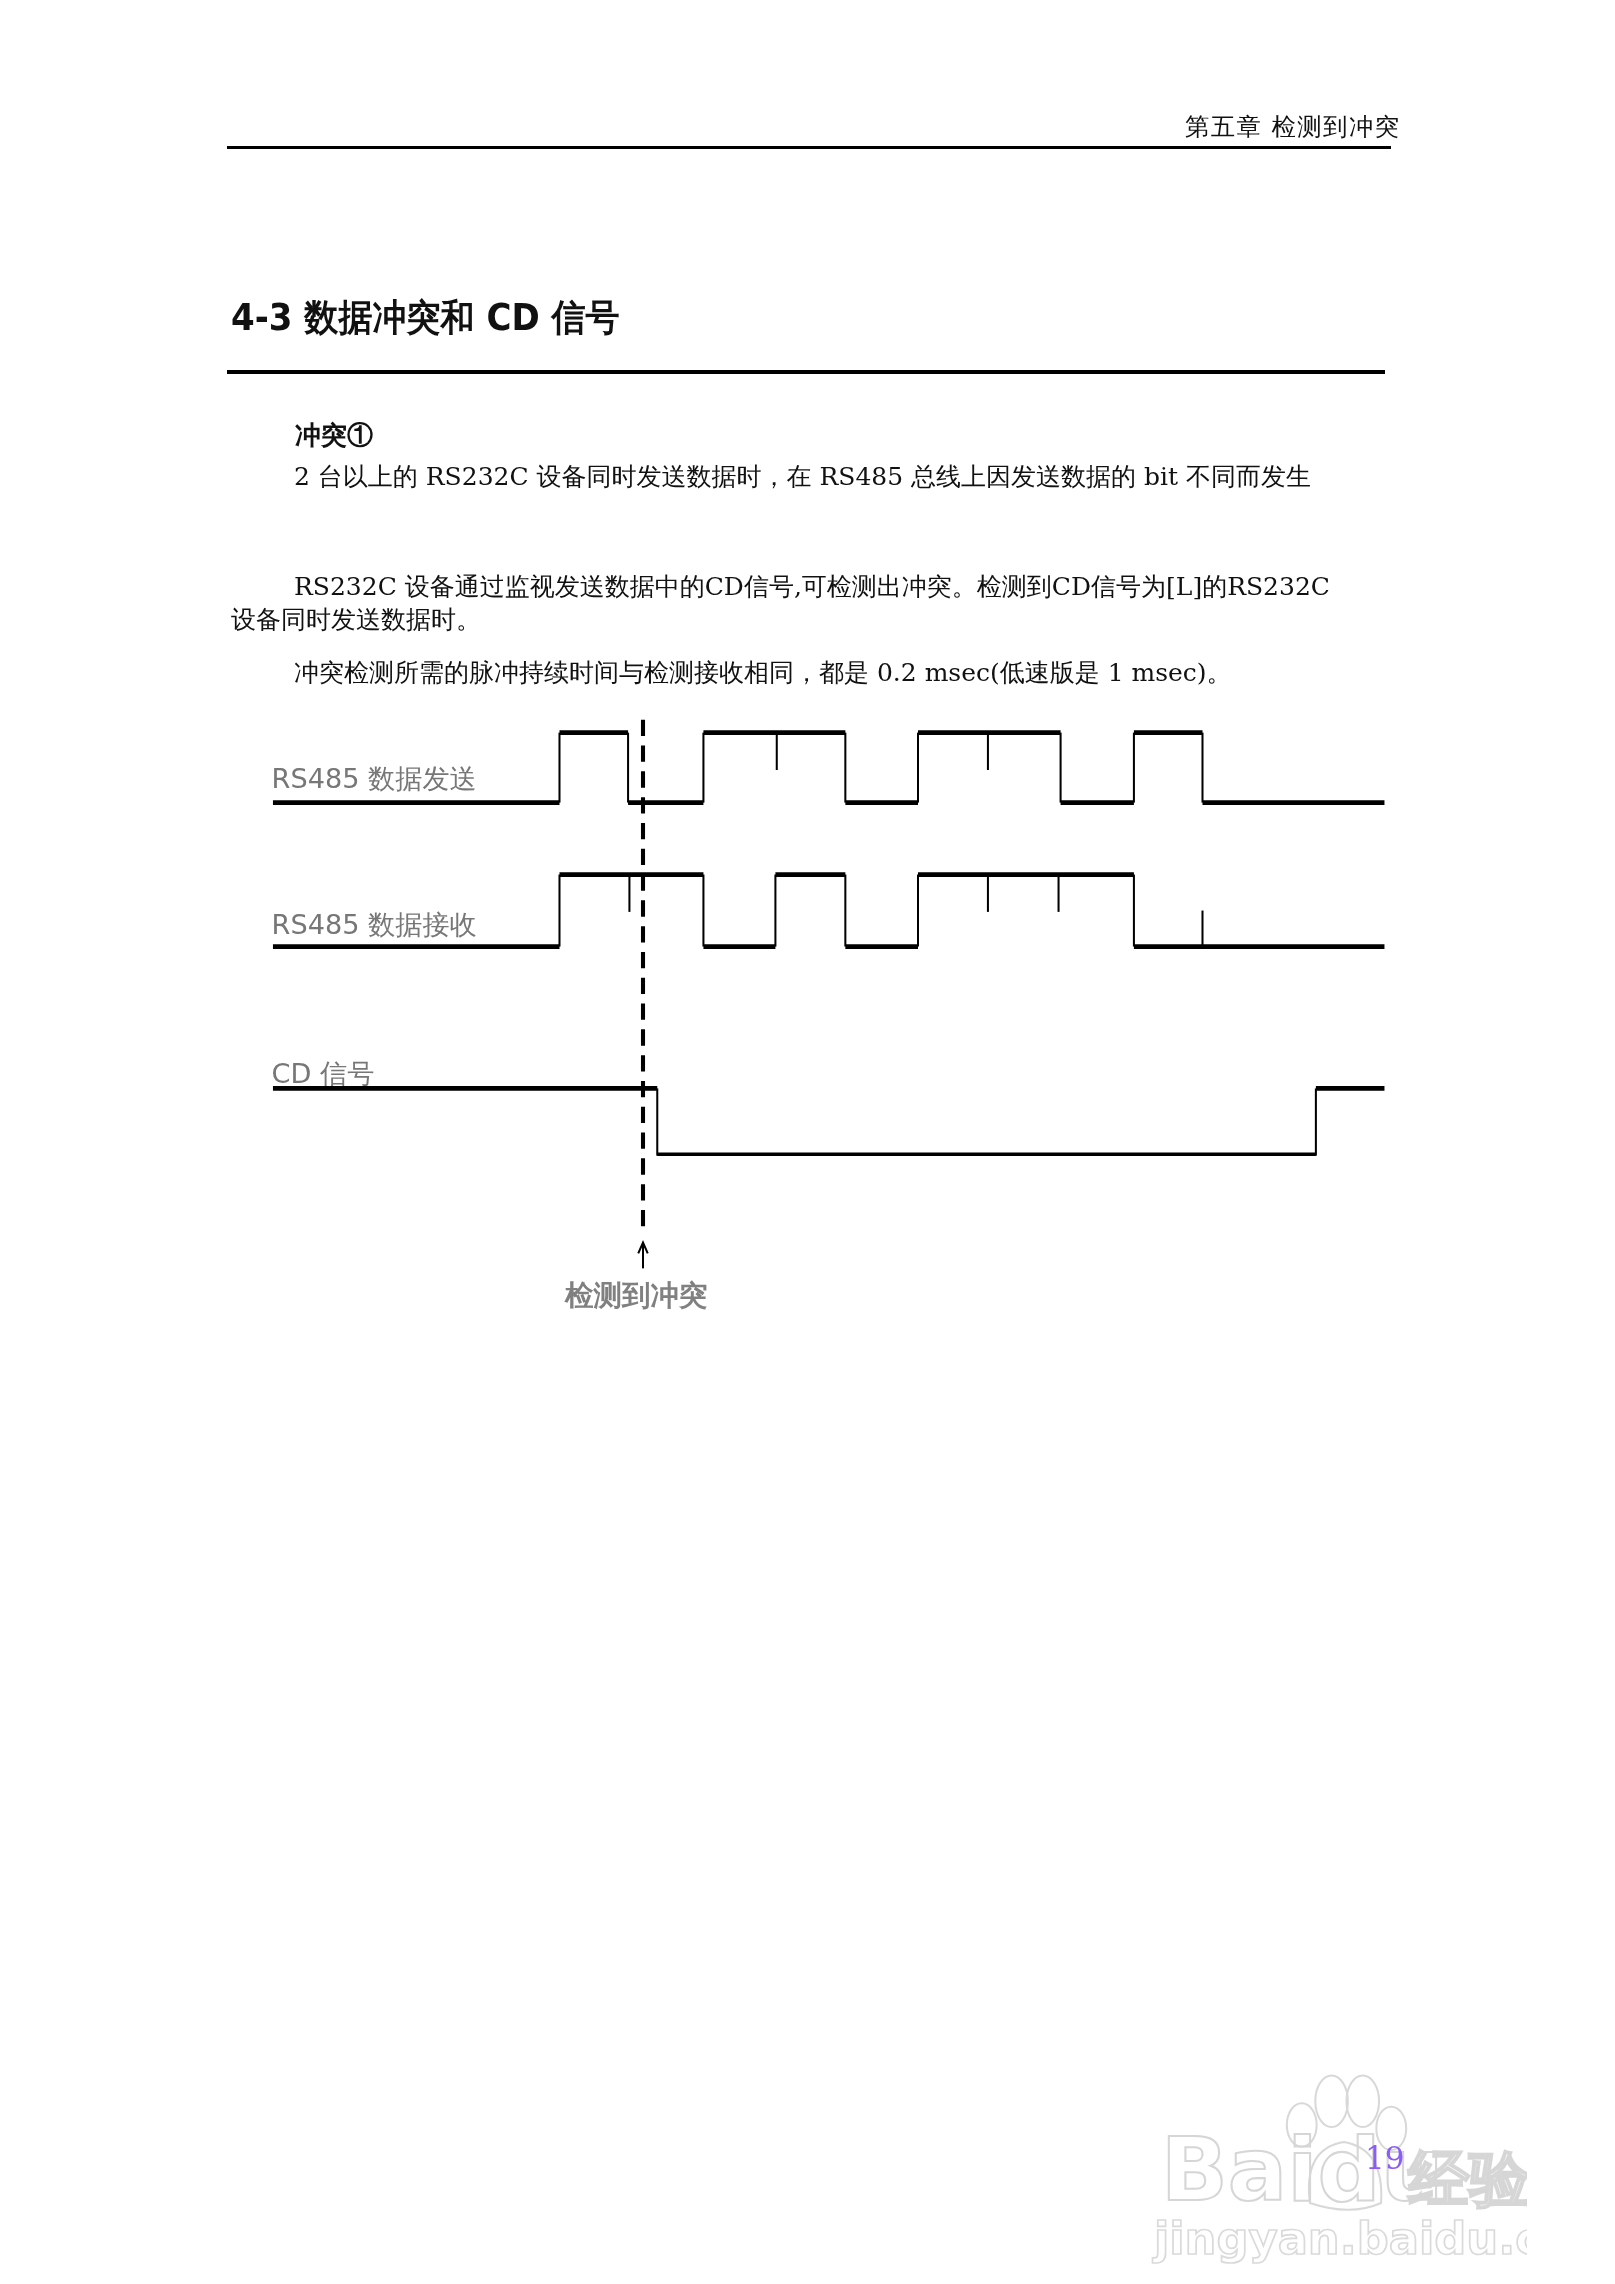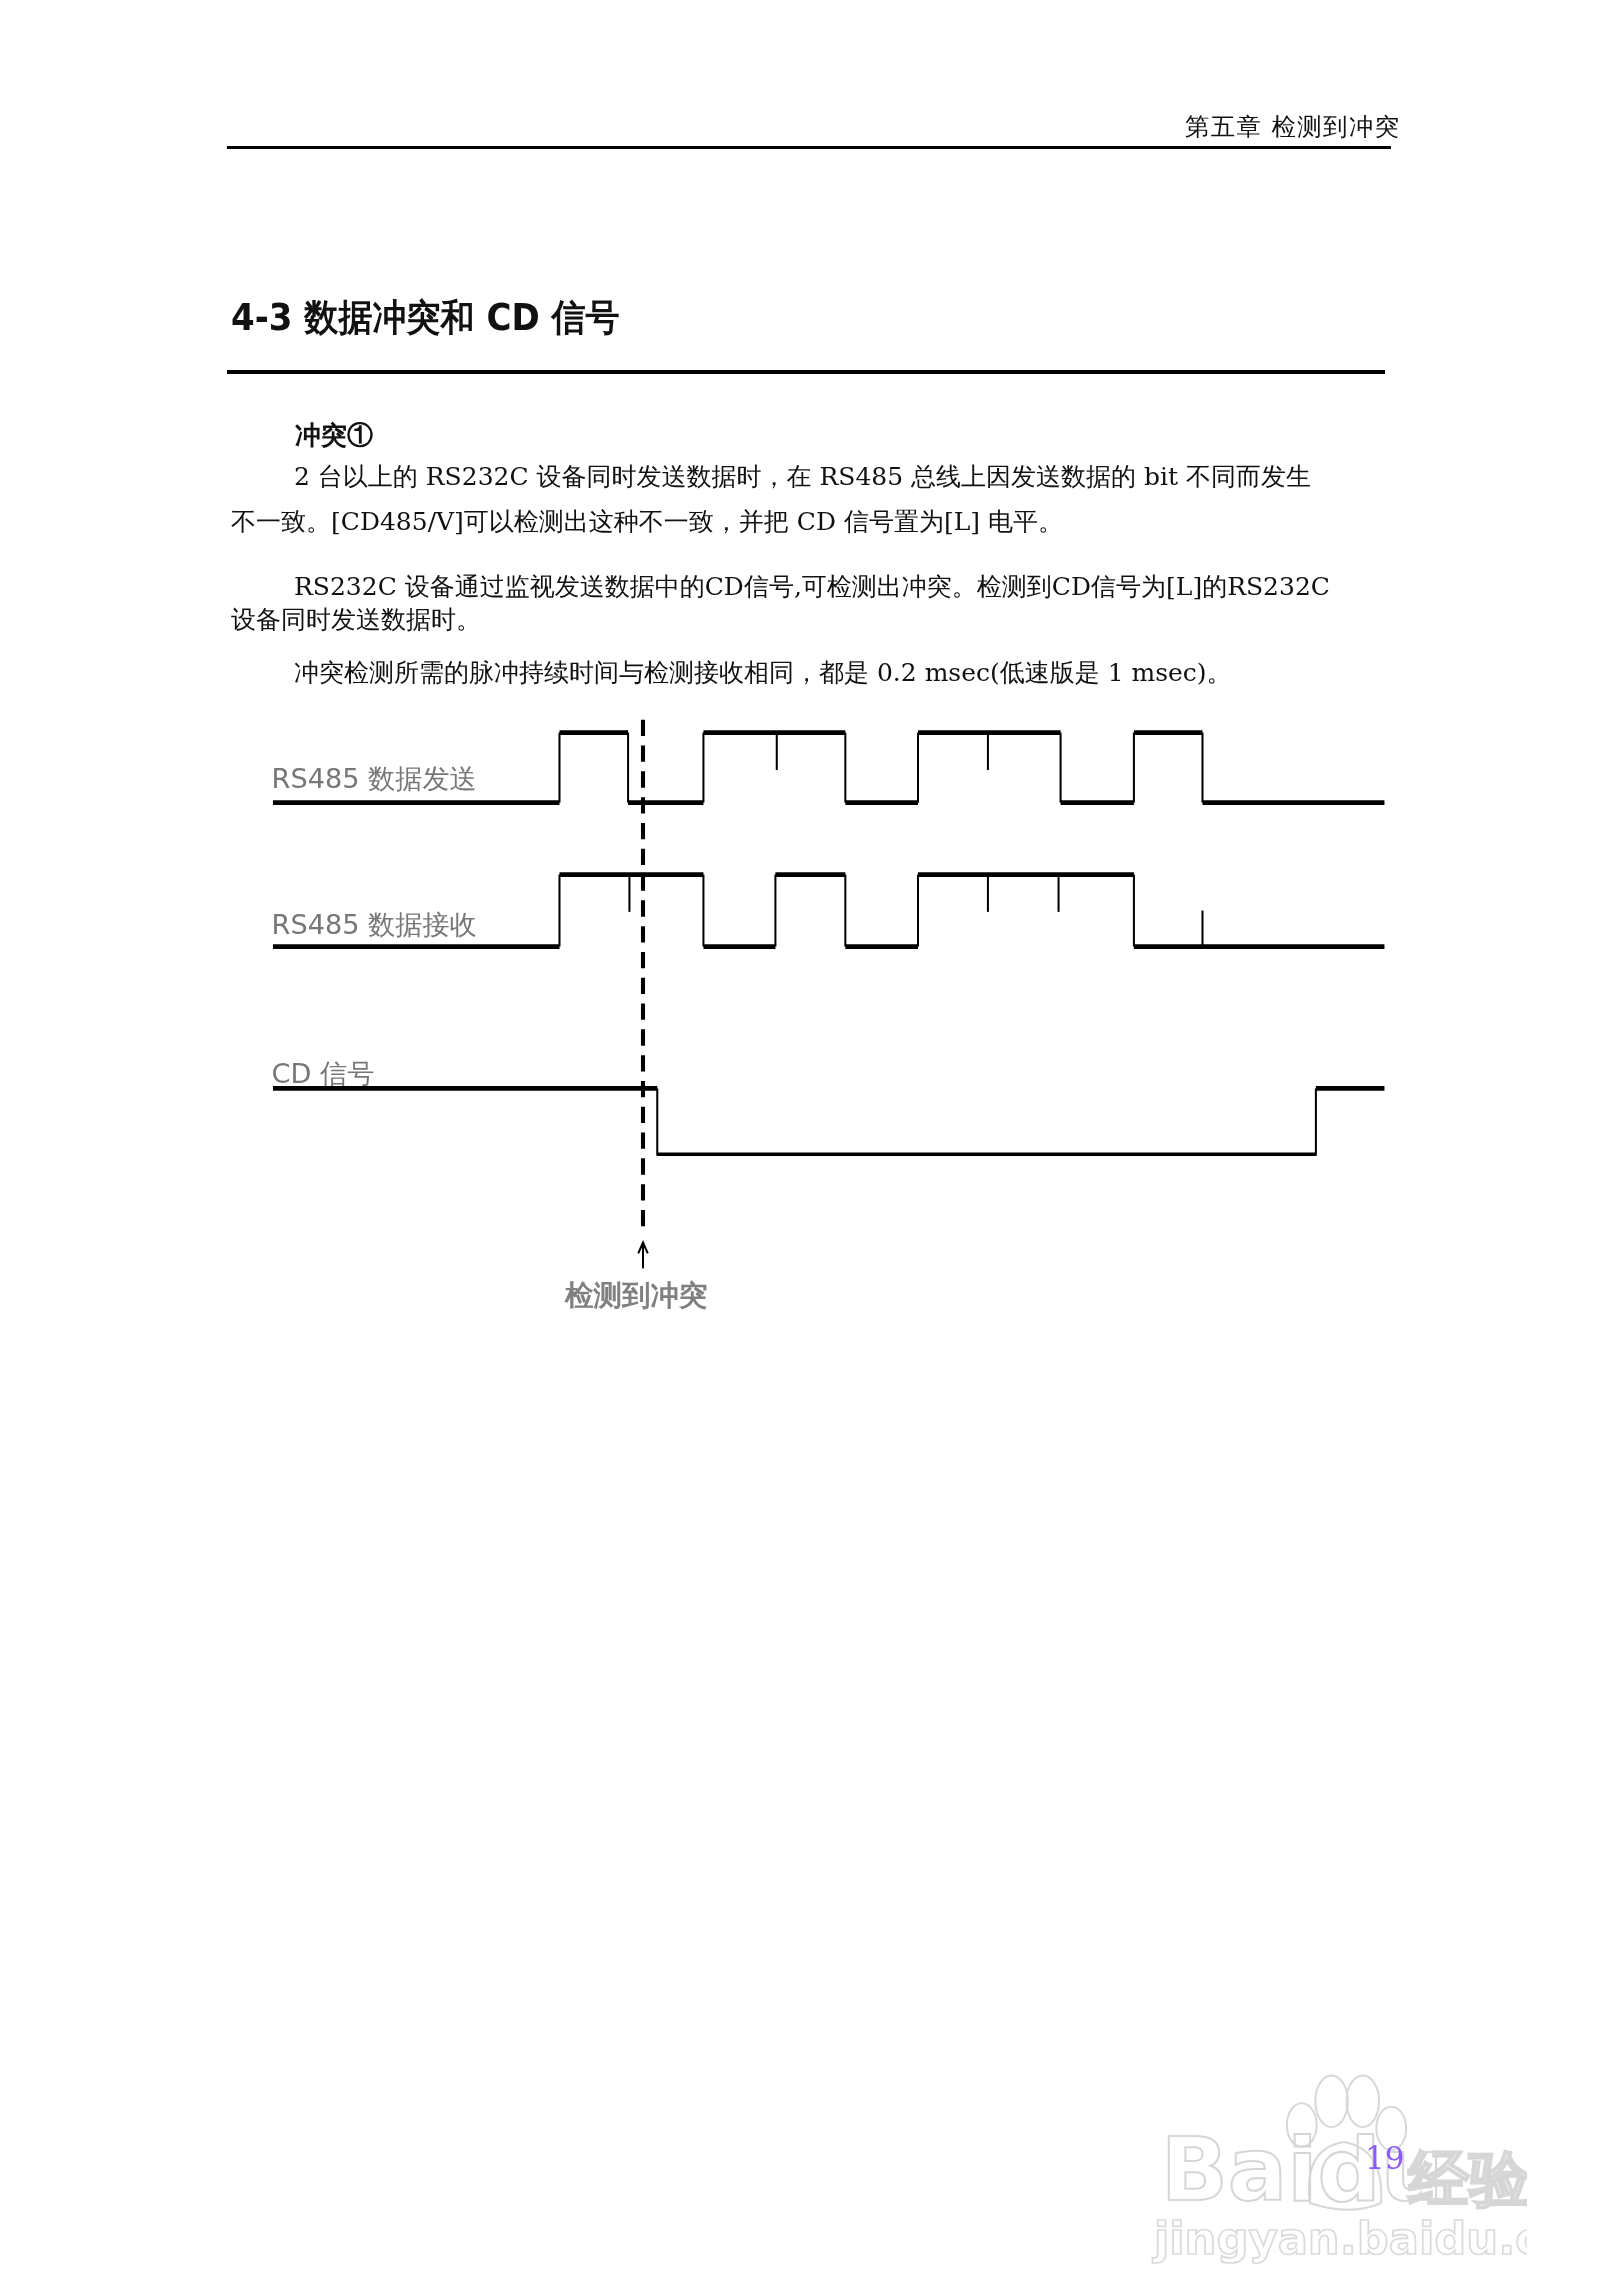--- a/index.html
+++ b/index.html
@@ -26,21 +26,20 @@
 <div class="abs header-text">第五章  检测到冲突</div>
 <div class="abs header-rule"></div>
 
 <div class="abs title">4-3 数据冲突和 CD 信号</div>
 <div class="abs title-rule"></div>
 
 <div class="abs subhead">冲突①</div>
 
 <div class="abs para" style="top:454px;height:90px;">
   <div class="line indent" style="top:0;">2 台以上的 RS232C 设备同时发送数据时，在 RS485 总线上因发送数据的 bit 不同而发生</div>
-  <div class="line noindent" style="top:45px;">不一致。[CD485/V]可以检测出这种不一致，并把 CD 信号置为[L] 电平。</div>
 </div>
 
 <div class="abs para" style="top:552px;height:90px;">
   <div class="line indent" style="top:12px;text-align:right;">RS232C 设备通过监视发送数据中的CD信号,可检测出冲突。检测到CD信号为[L]的RS232C</div>
   <div class="line noindent" style="top:45px;">设备同时发送数据时。</div>
 </div>
 
 <div class="abs para" style="top:650px;height:45px;">
   <div class="line indent" style="top:0;">冲突检测所需的脉冲持续时间与检测接收相同，都是 0.2 msec(低速版是 1 msec)。</div>
 </div>

